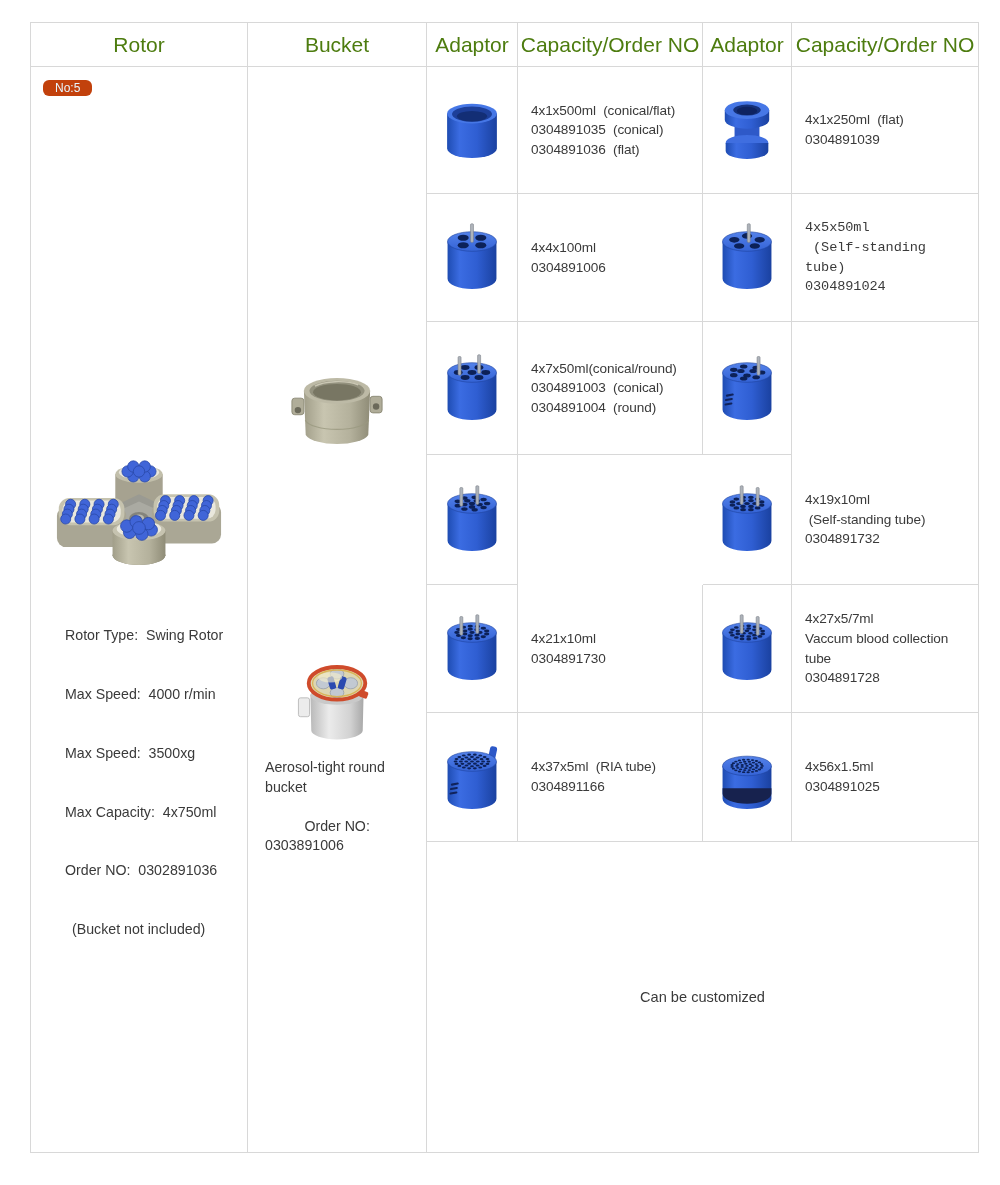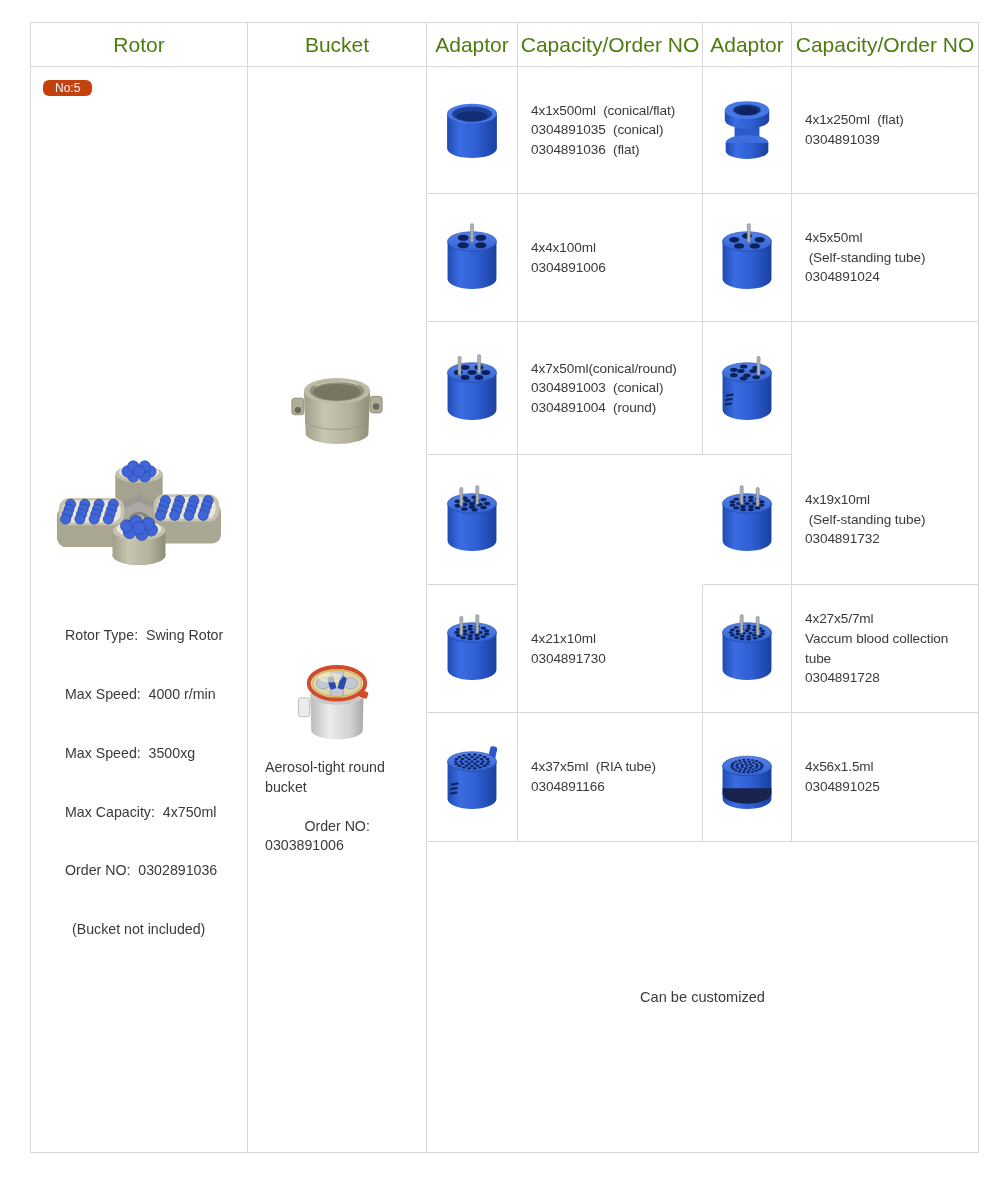--- a/index.html
+++ b/index.html
@@ -239,21 +239,21 @@
           <path d="M8.5,25 L8.5,67 A27.5,11.5 0 0 0 63.5,67 L63.5,25 Z" fill="url(#g-body)"></path>
           <ellipse cx="36" cy="25" rx="27.5" ry="11" fill="url(#g-top)" stroke="#1e44a0" stroke-width="0.7"></ellipse>
           <ellipse cx="36.0" cy="18.7" rx="5.8" ry="3.19" fill="#0c2158"></ellipse>
           <ellipse cx="50.3" cy="23.1" rx="5.8" ry="3.19" fill="#0c2158"></ellipse>
           <ellipse cx="44.8" cy="30.1" rx="5.8" ry="3.19" fill="#0c2158"></ellipse>
           <ellipse cx="27.2" cy="30.1" rx="5.8" ry="3.19" fill="#0c2158"></ellipse>
           <ellipse cx="21.7" cy="23.1" rx="5.8" ry="3.19" fill="#0c2158"></ellipse>
           <rect x="36.3" y="5" width="3.4" height="21" rx="1.2" fill="#aeb3ba" stroke="#757a82" stroke-width="0.6"></rect>
         </svg>
       </div>
-      <div class="cell cap-cell no-r" style="grid-area: 3 / 6;">4x5x50ml
+      <div class="cell cap-cell no-r" style="grid-area: 3 / 6; font-family: Liberation Mono, monospace;">4x5x50ml
  (Self-standing tube)
 0304891024</div>
       <div class="cell icon-cell" style="grid-area: 4 / 3;">
         <svg viewBox="0 0 72 86" xmlns="http://www.w3.org/2000/svg">
           <path d="M8.5,25 L8.5,67 A27.5,11.5 0 0 0 63.5,67 L63.5,25 Z" fill="url(#g-body)"></path>
           <ellipse cx="36" cy="25" rx="27.5" ry="11" fill="url(#g-top)" stroke="#1e44a0" stroke-width="0.7"></ellipse>
           <ellipse cx="36.0" cy="25.0" rx="5" ry="2.75" fill="#0c2158"></ellipse>
           <ellipse cx="51.5" cy="25.0" rx="5" ry="2.75" fill="#0c2158"></ellipse>
           <ellipse cx="43.8" cy="30.6" rx="5" ry="2.75" fill="#0c2158"></ellipse>
           <ellipse cx="28.3" cy="30.6" rx="5" ry="2.75" fill="#0c2158"></ellipse>

